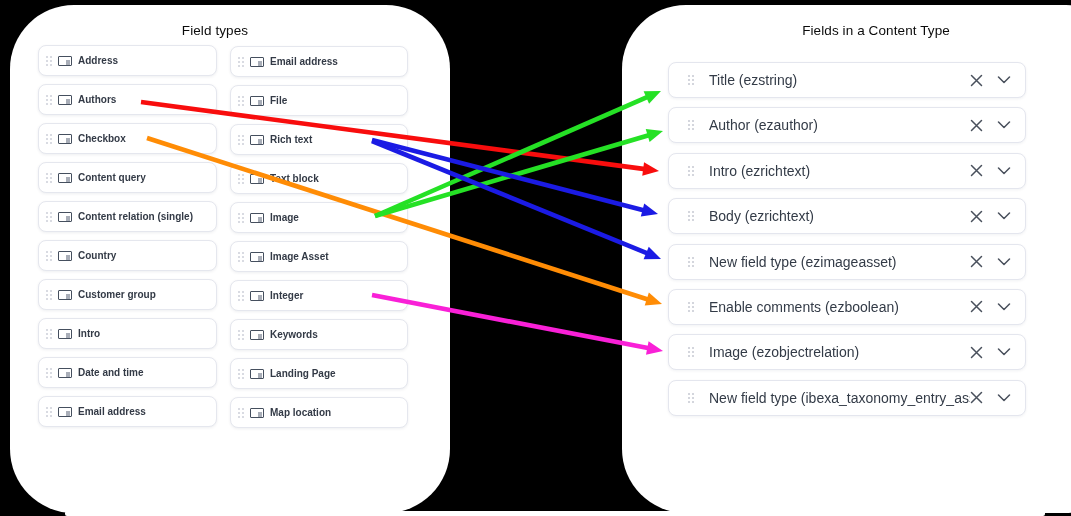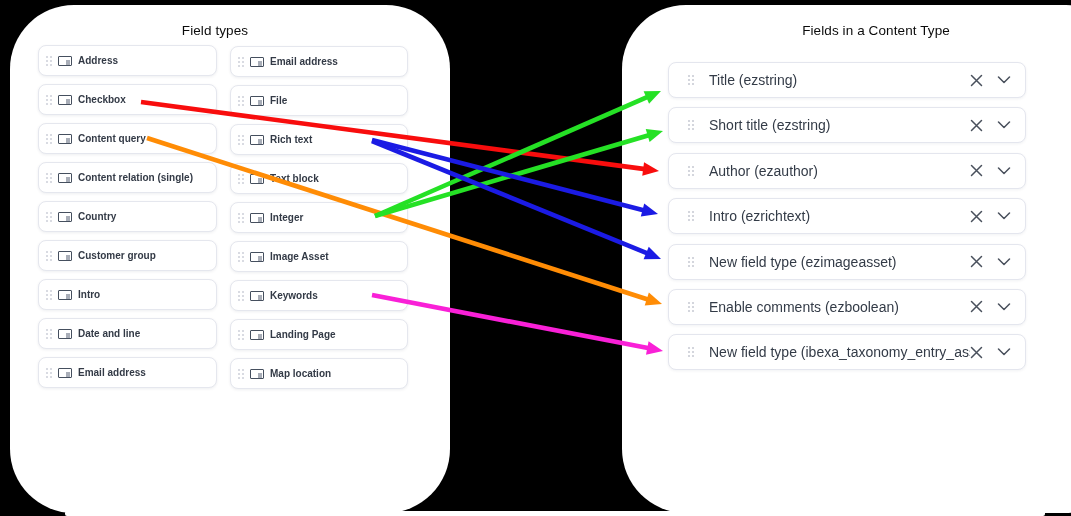--- a/index.html
+++ b/index.html
@@ -58,20 +58,25 @@
   <div class="panel-title">Field types</div>
   <div class="ft-col" id="ft-col-1">
       <div class="ft-item">
         <span class="handle"></span>
         <span class="field-icon"></span>
         <span class="ft-label">Address</span>
       </div>
       <div class="ft-item">
         <span class="handle"></span>
         <span class="field-icon"></span>
+        <span class="ft-label">Authors</span>
+      </div>
+      <div class="ft-item">
+        <span class="handle"></span>
+        <span class="field-icon"></span>
         <span class="ft-label">Checkbox</span>
       </div>
       <div class="ft-item">
         <span class="handle"></span>
         <span class="field-icon"></span>
         <span class="ft-label">Content query</span>
       </div>
       <div class="ft-item">
         <span class="handle"></span>
         <span class="field-icon"></span>
@@ -88,21 +93,21 @@
         <span class="ft-label">Customer group</span>
       </div>
       <div class="ft-item">
         <span class="handle"></span>
         <span class="field-icon"></span>
         <span class="ft-label">Intro</span>
       </div>
       <div class="ft-item">
         <span class="handle"></span>
         <span class="field-icon"></span>
-        <span class="ft-label">Date and line</span>
+        <span class="ft-label">Date and time</span>
       </div>
       <div class="ft-item">
         <span class="handle"></span>
         <span class="field-icon"></span>
         <span class="ft-label">Email address</span>
       </div>
     </div>
   <div class="ft-col" id="ft-col-2">
       <div class="ft-item">
         <span class="handle"></span>
@@ -120,26 +125,31 @@
         <span class="ft-label">Rich text</span>
       </div>
       <div class="ft-item">
         <span class="handle"></span>
         <span class="field-icon"></span>
         <span class="ft-label">Text block</span>
       </div>
       <div class="ft-item">
         <span class="handle"></span>
         <span class="field-icon"></span>
+        <span class="ft-label">Image</span>
+      </div>
+      <div class="ft-item">
+        <span class="handle"></span>
+        <span class="field-icon"></span>
+        <span class="ft-label">Image Asset</span>
+      </div>
+      <div class="ft-item">
+        <span class="handle"></span>
+        <span class="field-icon"></span>
         <span class="ft-label">Integer</span>
-      </div>
-      <div class="ft-item">
-        <span class="handle"></span>
-        <span class="field-icon"></span>
-        <span class="ft-label">Image Asset</span>
       </div>
       <div class="ft-item">
         <span class="handle"></span>
         <span class="field-icon"></span>
         <span class="ft-label">Keywords</span>
       </div>
       <div class="ft-item">
         <span class="handle"></span>
         <span class="field-icon"></span>
         <span class="ft-label">Landing Page</span>
@@ -164,34 +174,20 @@
           </svg>
         </span>
         <span class="icon-btn icon-chev">
           <svg width="14" height="8" viewBox="0 0 14 8" fill="none" stroke="#49505c" stroke-width="1.5" stroke-linecap="round" stroke-linejoin="round">
             <path d="M1.5 1 L7 6.5 L12.5 1"></path>
           </svg>
         </span>
       </div>
       <div class="ct-row">
         <span class="handle handle-lg"></span>
-        <span class="ct-label">Short title (ezstring)</span>
-        <span class="icon-btn">
-          <svg width="13" height="13" viewBox="0 0 13 13" fill="none" stroke="#49505c" stroke-width="1.5" stroke-linecap="round">
-            <path d="M1.5 1.5 L11.5 11.5 M11.5 1.5 L1.5 11.5"></path>
-          </svg>
-        </span>
-        <span class="icon-btn icon-chev">
-          <svg width="14" height="8" viewBox="0 0 14 8" fill="none" stroke="#49505c" stroke-width="1.5" stroke-linecap="round" stroke-linejoin="round">
-            <path d="M1.5 1 L7 6.5 L12.5 1"></path>
-          </svg>
-        </span>
-      </div>
-      <div class="ct-row">
-        <span class="handle handle-lg"></span>
         <span class="ct-label">Author (ezauthor)</span>
         <span class="icon-btn">
           <svg width="13" height="13" viewBox="0 0 13 13" fill="none" stroke="#49505c" stroke-width="1.5" stroke-linecap="round">
             <path d="M1.5 1.5 L11.5 11.5 M11.5 1.5 L1.5 11.5"></path>
           </svg>
         </span>
         <span class="icon-btn icon-chev">
           <svg width="14" height="8" viewBox="0 0 14 8" fill="none" stroke="#49505c" stroke-width="1.5" stroke-linecap="round" stroke-linejoin="round">
             <path d="M1.5 1 L7 6.5 L12.5 1"></path>
           </svg>
@@ -206,35 +202,63 @@
           </svg>
         </span>
         <span class="icon-btn icon-chev">
           <svg width="14" height="8" viewBox="0 0 14 8" fill="none" stroke="#49505c" stroke-width="1.5" stroke-linecap="round" stroke-linejoin="round">
             <path d="M1.5 1 L7 6.5 L12.5 1"></path>
           </svg>
         </span>
       </div>
       <div class="ct-row">
         <span class="handle handle-lg"></span>
+        <span class="ct-label">Body (ezrichtext)</span>
+        <span class="icon-btn">
+          <svg width="13" height="13" viewBox="0 0 13 13" fill="none" stroke="#49505c" stroke-width="1.5" stroke-linecap="round">
+            <path d="M1.5 1.5 L11.5 11.5 M11.5 1.5 L1.5 11.5"></path>
+          </svg>
+        </span>
+        <span class="icon-btn icon-chev">
+          <svg width="14" height="8" viewBox="0 0 14 8" fill="none" stroke="#49505c" stroke-width="1.5" stroke-linecap="round" stroke-linejoin="round">
+            <path d="M1.5 1 L7 6.5 L12.5 1"></path>
+          </svg>
+        </span>
+      </div>
+      <div class="ct-row">
+        <span class="handle handle-lg"></span>
         <span class="ct-label">New field type (ezimageasset)</span>
         <span class="icon-btn">
           <svg width="13" height="13" viewBox="0 0 13 13" fill="none" stroke="#49505c" stroke-width="1.5" stroke-linecap="round">
             <path d="M1.5 1.5 L11.5 11.5 M11.5 1.5 L1.5 11.5"></path>
           </svg>
         </span>
         <span class="icon-btn icon-chev">
           <svg width="14" height="8" viewBox="0 0 14 8" fill="none" stroke="#49505c" stroke-width="1.5" stroke-linecap="round" stroke-linejoin="round">
             <path d="M1.5 1 L7 6.5 L12.5 1"></path>
           </svg>
         </span>
       </div>
       <div class="ct-row">
         <span class="handle handle-lg"></span>
         <span class="ct-label">Enable comments (ezboolean)</span>
+        <span class="icon-btn">
+          <svg width="13" height="13" viewBox="0 0 13 13" fill="none" stroke="#49505c" stroke-width="1.5" stroke-linecap="round">
+            <path d="M1.5 1.5 L11.5 11.5 M11.5 1.5 L1.5 11.5"></path>
+          </svg>
+        </span>
+        <span class="icon-btn icon-chev">
+          <svg width="14" height="8" viewBox="0 0 14 8" fill="none" stroke="#49505c" stroke-width="1.5" stroke-linecap="round" stroke-linejoin="round">
+            <path d="M1.5 1 L7 6.5 L12.5 1"></path>
+          </svg>
+        </span>
+      </div>
+      <div class="ct-row">
+        <span class="handle handle-lg"></span>
+        <span class="ct-label">Image (ezobjectrelation)</span>
         <span class="icon-btn">
           <svg width="13" height="13" viewBox="0 0 13 13" fill="none" stroke="#49505c" stroke-width="1.5" stroke-linecap="round">
             <path d="M1.5 1.5 L11.5 11.5 M11.5 1.5 L1.5 11.5"></path>
           </svg>
         </span>
         <span class="icon-btn icon-chev">
           <svg width="14" height="8" viewBox="0 0 14 8" fill="none" stroke="#49505c" stroke-width="1.5" stroke-linecap="round" stroke-linejoin="round">
             <path d="M1.5 1 L7 6.5 L12.5 1"></path>
           </svg>
         </span>

